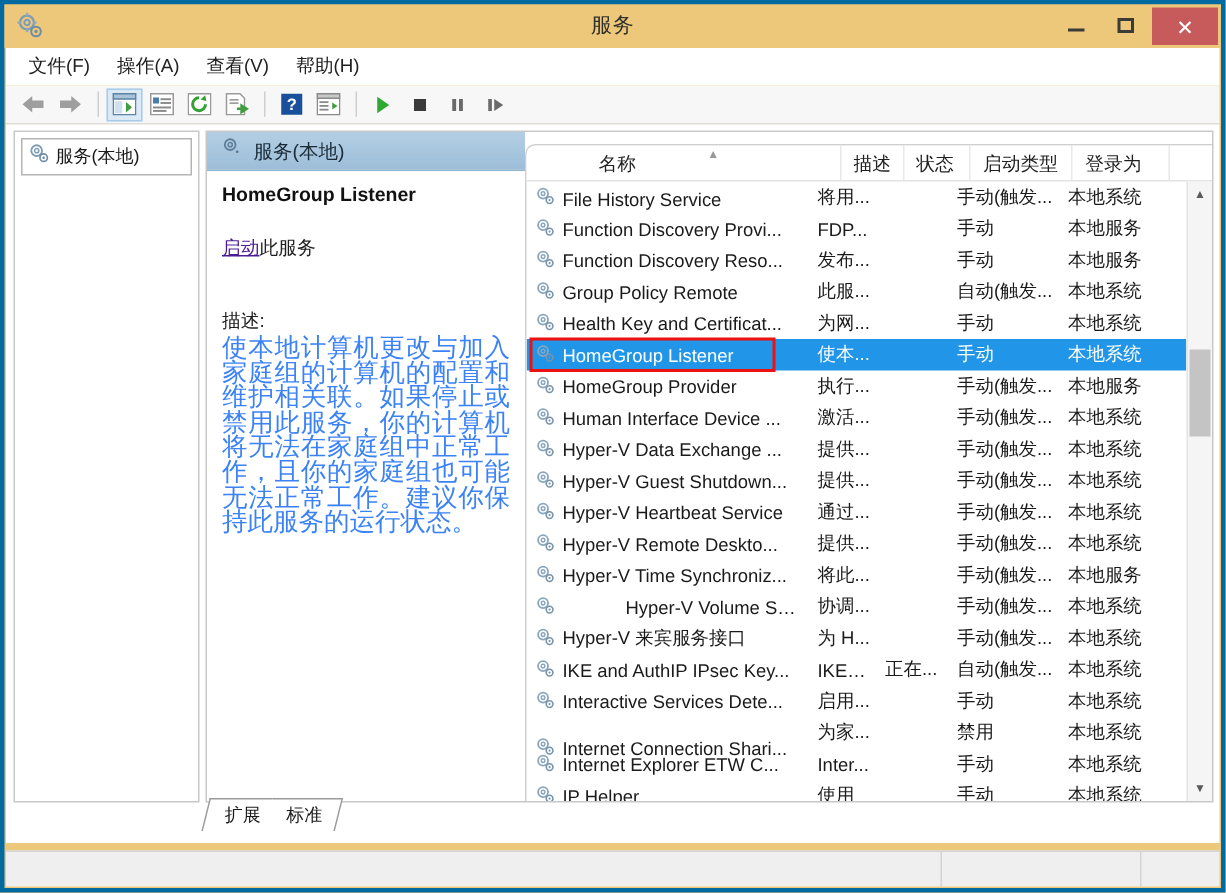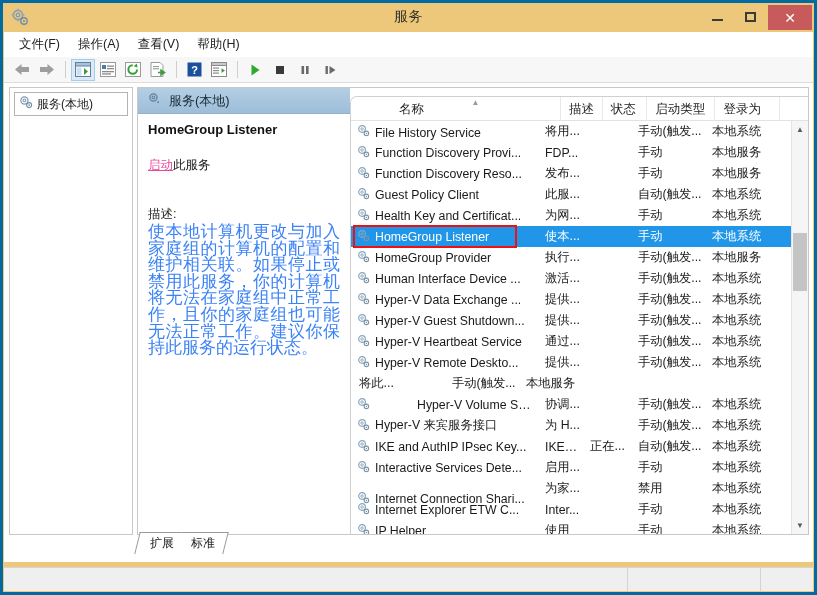--- a/index.html
+++ b/index.html
@@ -119,21 +119,21 @@
     position: absolute; left: 0; top: 26px; width: 212px; bottom: 0;
     background: #ffffff;
     padding: 8px 10px 0 10px;
     overflow: hidden;
   }
   #svc-title {
     font-size: 13px; font-weight: bold; color: #111;
     margin-bottom: 20px;
   }
   #svc-action { font-size: 12.5px; color: #202020; margin-bottom: 32px; }
-  #svc-action a { color: #ec4899; text-decoration: underline; cursor: pointer; }
+  #svc-action a { color: #4c1d95; text-decoration: underline; cursor: pointer; }
   #desc-label { font-size: 12.5px; color: #202020; margin-bottom: 1px; }
   #desc-body {
     font-size: 17px; color: #3b82f6; line-height: 16.6px;
     text-align: justify;
     width: 192px;
   }
 
   
   #list-area {
     position: absolute; left: 212px; top: 8px; right: 0; bottom: 0;
@@ -473,21 +473,21 @@
               <div class="cell" style="width: 70px;">本地服务</div>
             </div>
             <div class="row">
               <div class="cell cell-name" style="width: 186px;">
                 <span><svg width="13" height="13" viewBox="0 0 18 18">
                     <circle cx="7" cy="7" r="4.6" fill="none" stroke="#8aa6bd" stroke-width="1.7"></circle>
                     <circle cx="7" cy="7" r="1.7" fill="none" stroke="#8aa6bd" stroke-width="1.3"></circle>
                     <circle cx="13" cy="13" r="3.1" fill="none" stroke="#7894ab" stroke-width="1.5"></circle>
                     <circle cx="13" cy="13" r="1" fill="#7894ab"></circle>
                   </svg></span>
-                <span class="nm">Guest Policy Client</span>
+                <span class="nm">Group Policy Remote</span>
               </div>
               <div class="cell" style="width: 45px;">此服...</div>
               <div class="cell" style="width: 48px;"></div>
               <div class="cell" style="width: 74px;">自动(触发...</div>
               <div class="cell" style="width: 70px;">本地系统</div>
             </div>
             <div class="row">
               <div class="cell cell-name" style="width: 186px;">
                 <span><svg width="13" height="13" viewBox="0 0 18 18">
                     <circle cx="7" cy="7" r="4.6" fill="none" stroke="#8aa6bd" stroke-width="1.7"></circle>
@@ -601,20 +601,29 @@
                     <circle cx="13" cy="13" r="1" fill="#7894ab"></circle>
                   </svg></span>
                 <span class="nm">Hyper-V Remote Deskto...</span>
               </div>
               <div class="cell" style="width: 45px;">提供...</div>
               <div class="cell" style="width: 48px;"></div>
               <div class="cell" style="width: 74px;">手动(触发...</div>
               <div class="cell" style="width: 70px;">本地系统</div>
             </div>
             <div class="row">
+              <div class="cell cell-name" style="width: 186px;">
+                <span><svg width="13" height="13" viewBox="0 0 18 18">
+                    <circle cx="7" cy="7" r="4.6" fill="none" stroke="#8aa6bd" stroke-width="1.7"></circle>
+                    <circle cx="7" cy="7" r="1.7" fill="none" stroke="#8aa6bd" stroke-width="1.3"></circle>
+                    <circle cx="13" cy="13" r="3.1" fill="none" stroke="#7894ab" stroke-width="1.5"></circle>
+                    <circle cx="13" cy="13" r="1" fill="#7894ab"></circle>
+                  </svg></span>
+                <span class="nm">Hyper-V Time Synchroniz...</span>
+              </div>
               <div class="cell" style="width: 45px;">将此...</div>
               <div class="cell" style="width: 48px;"></div>
               <div class="cell" style="width: 74px;">手动(触发...</div>
               <div class="cell" style="width: 70px;">本地服务</div>
             </div>
             <div class="row">
               <div class="cell cell-name" style="width: 186px; gap: 42px;">
                 <span><svg width="13" height="13" viewBox="0 0 18 18">
                     <circle cx="7" cy="7" r="4.6" fill="none" stroke="#8aa6bd" stroke-width="1.7"></circle>
                     <circle cx="7" cy="7" r="1.7" fill="none" stroke="#8aa6bd" stroke-width="1.3"></circle>

